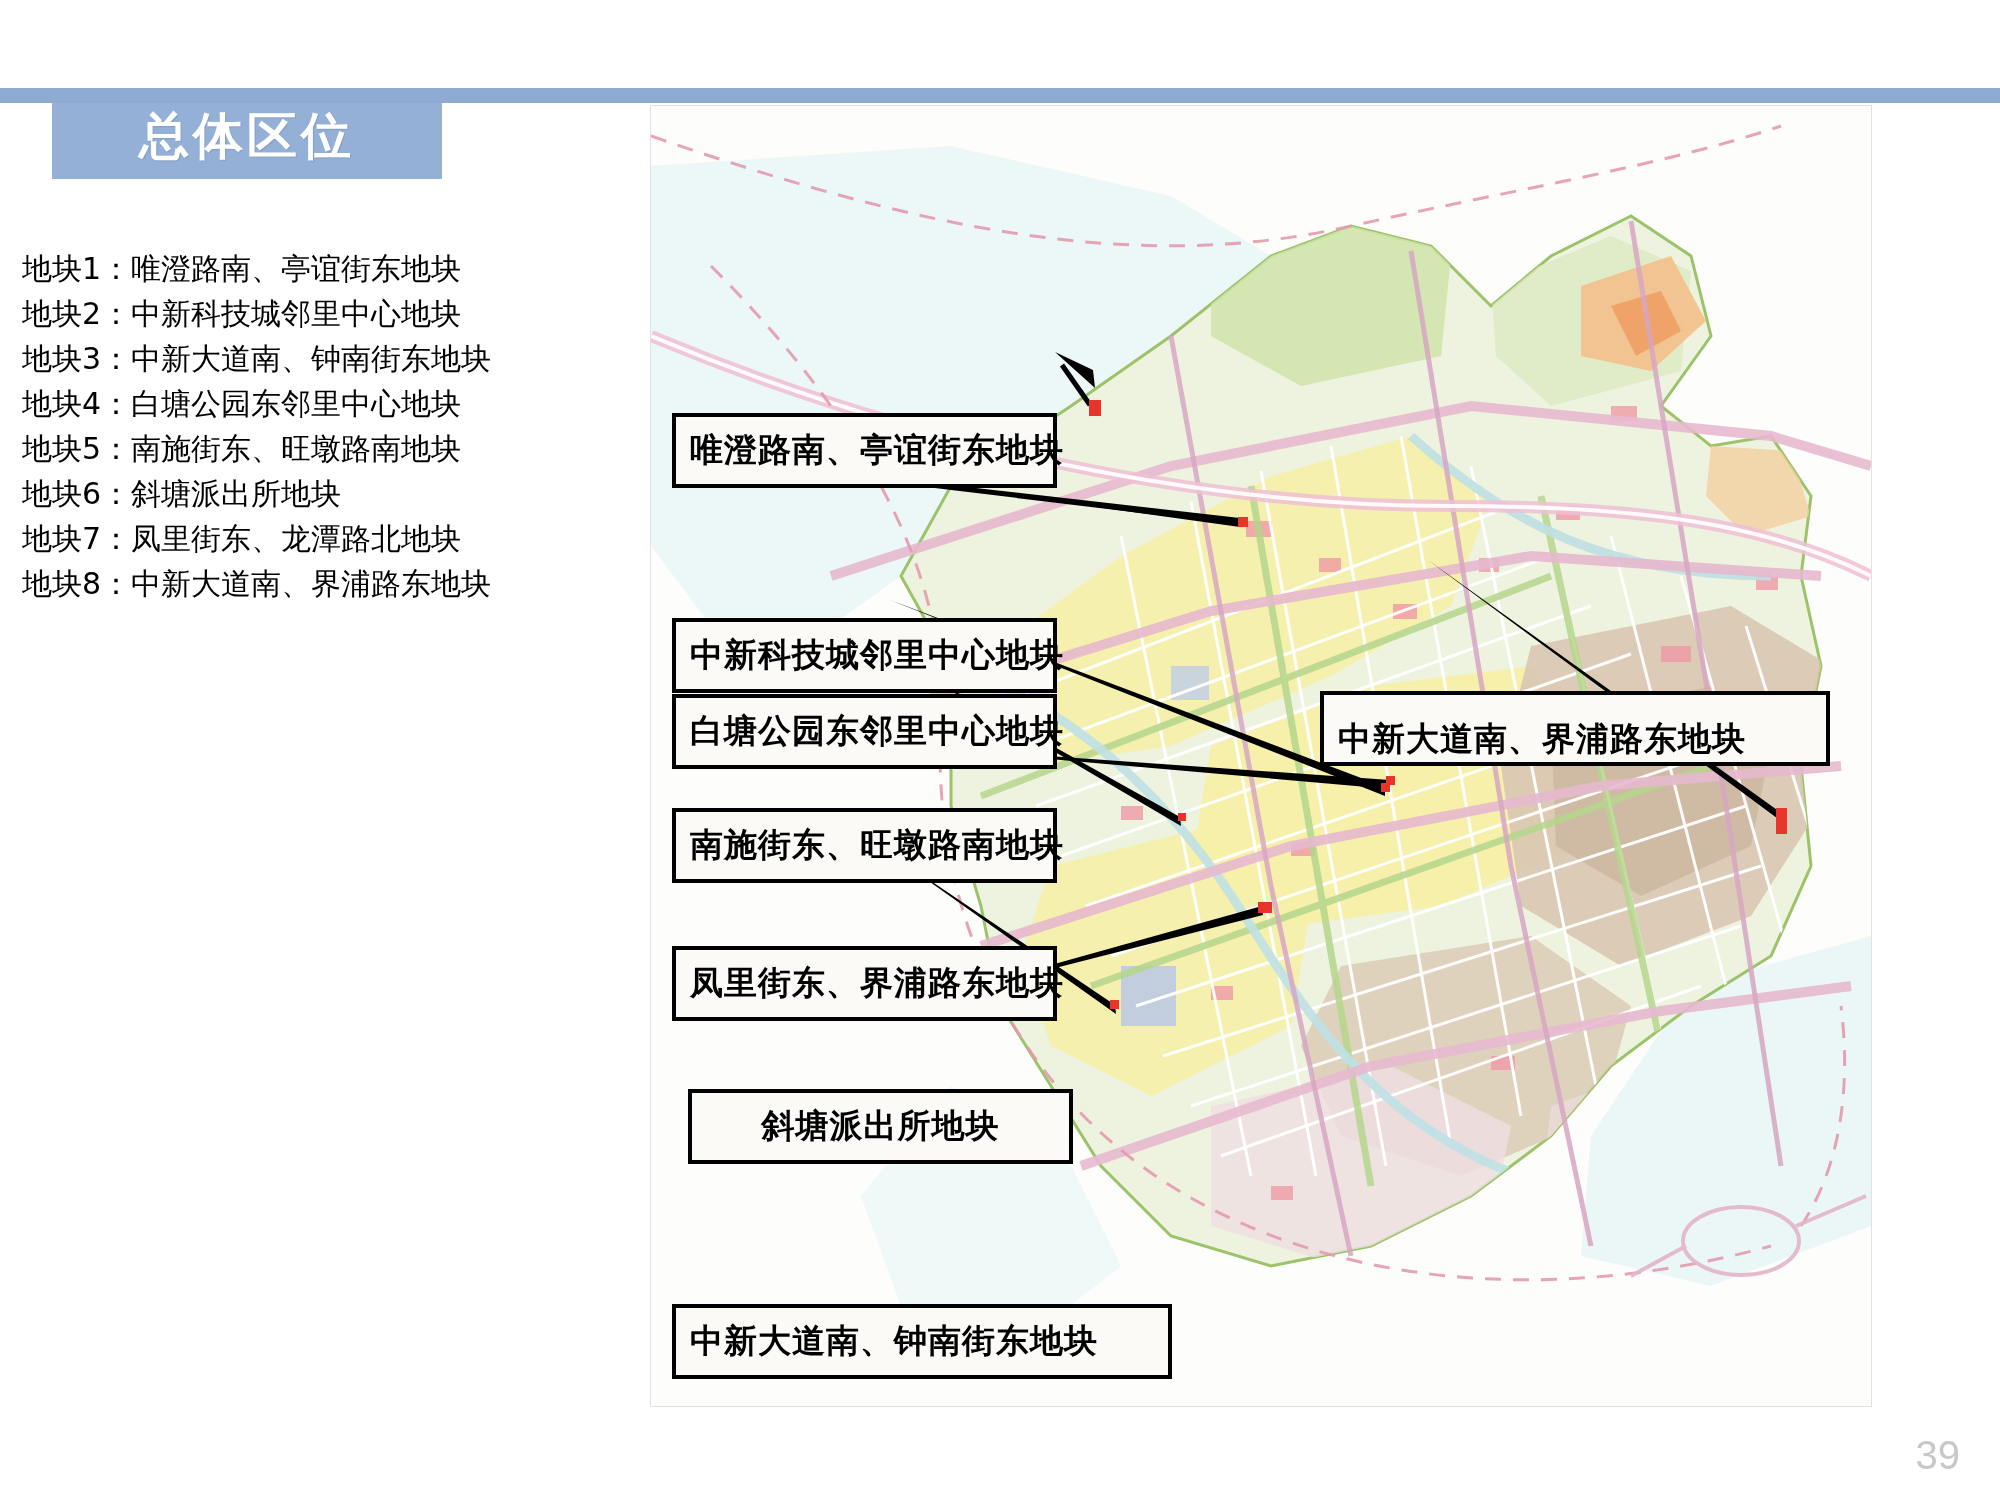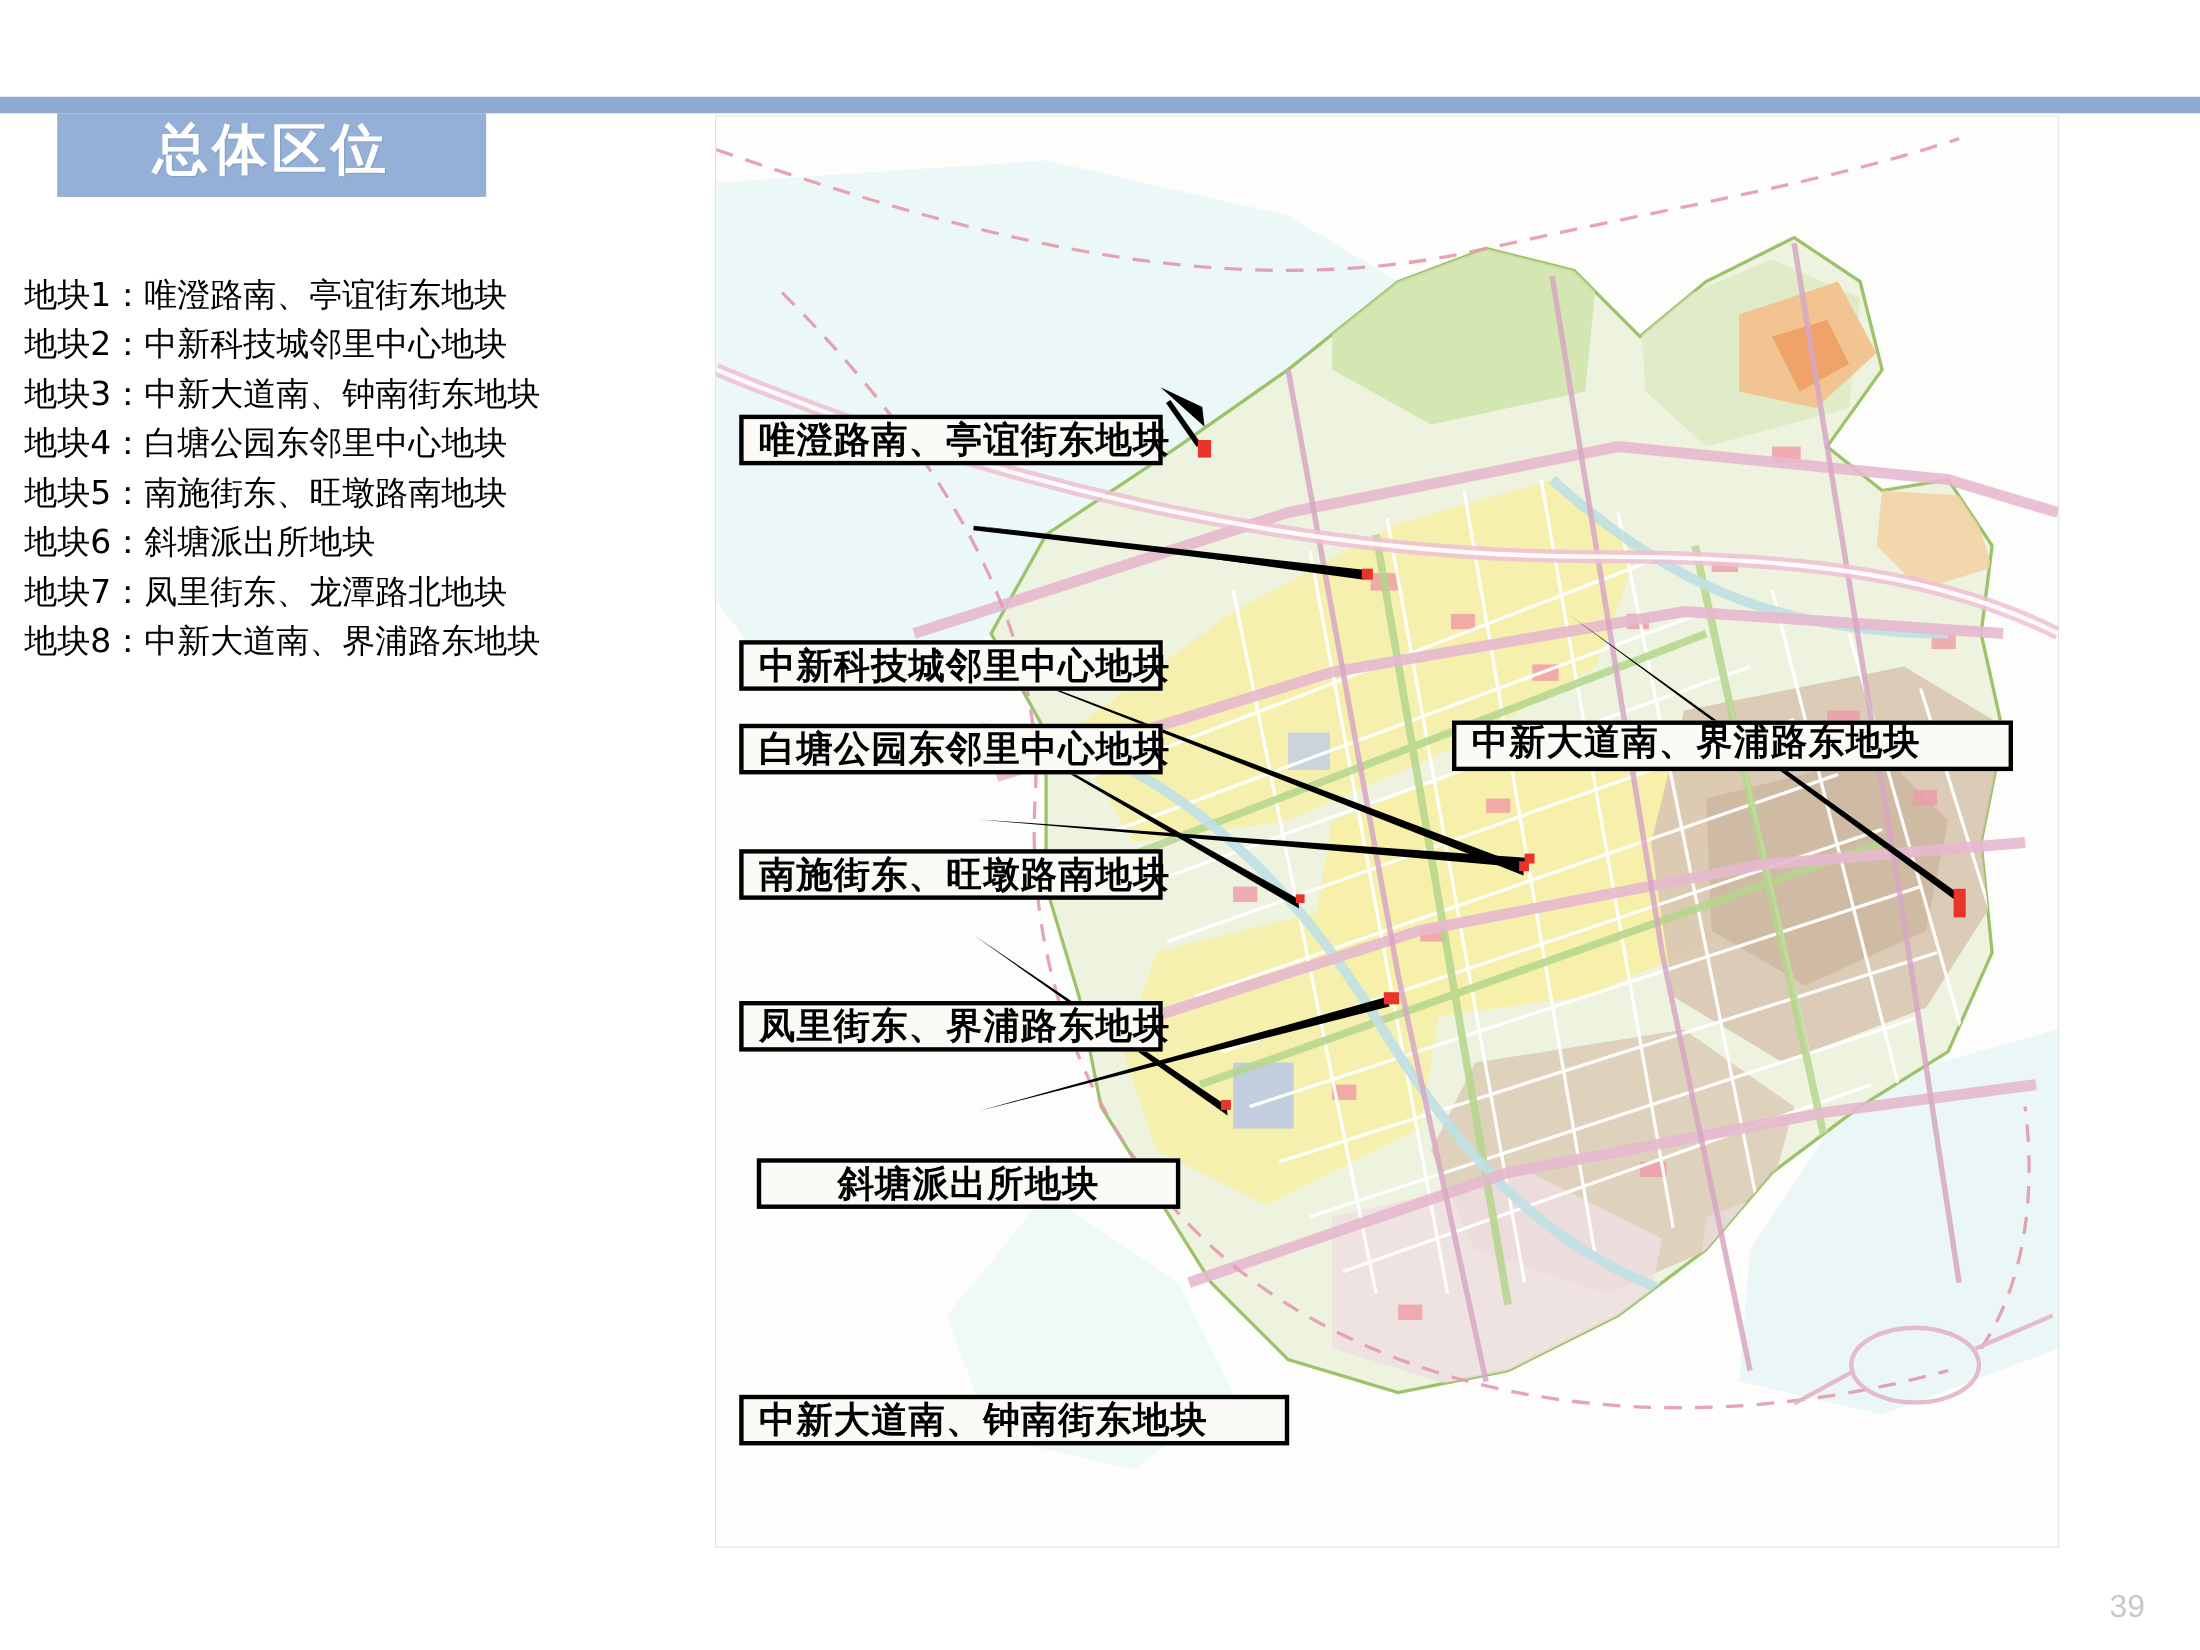--- a/index.html
+++ b/index.html
@@ -43,34 +43,35 @@
   .map-canvas svg{display:block;width:100%;height:100%;}
 
   
   .callout{
     position:absolute;
     background:#fbfaf6;
     border:4px solid #000;
     display:flex;align-items:center;
     padding:0 14px;
     box-sizing:border-box;
-    height:46px;
+    height:75px;
     z-index:40;
+    margin-top:36px;
   }
   .callout span{
     font-size:33px;font-weight:bold;color:#000;white-space:nowrap;
     letter-spacing:1px;
     font-family:"DejaVu Sans","Liberation Sans",sans-serif;
   }
   .leaders{position:absolute;left:0;top:0;width:2000px;height:1500px;z-index:30;pointer-events:none;}
   .site-dot{position:absolute;z-index:35;background:#e8342a;}
 
   .page-num{
-    position:absolute;right:50px;bottom:22px;
-    font-size:29px;color:#c8c8c8;
+    position:absolute;right:40px;bottom:22px;
+    font-size:40px;color:#c8c8c8;
     font-family:"Liberation Sans",sans-serif;
   }
 </style>
 </head>
 <body>
 
 <div class="top-rule"></div>
 
 <div class="title-banner">
   <span>总体区位</span>

